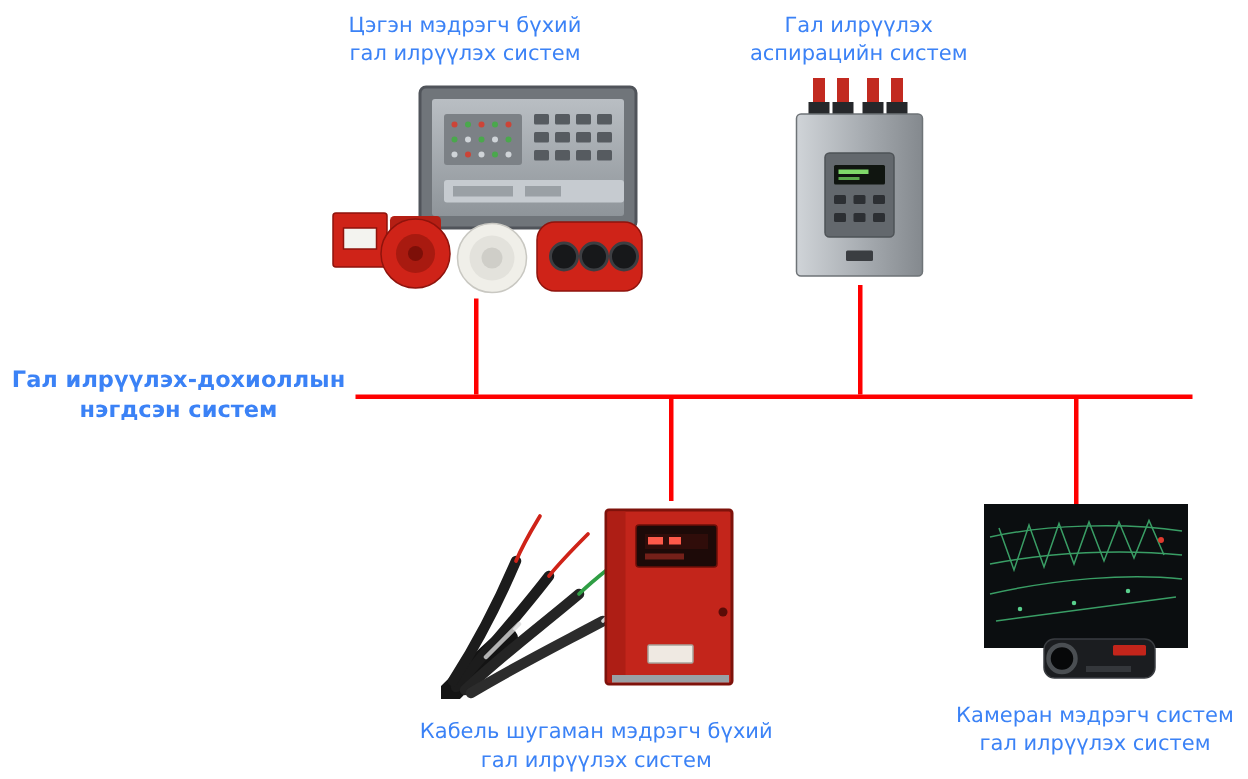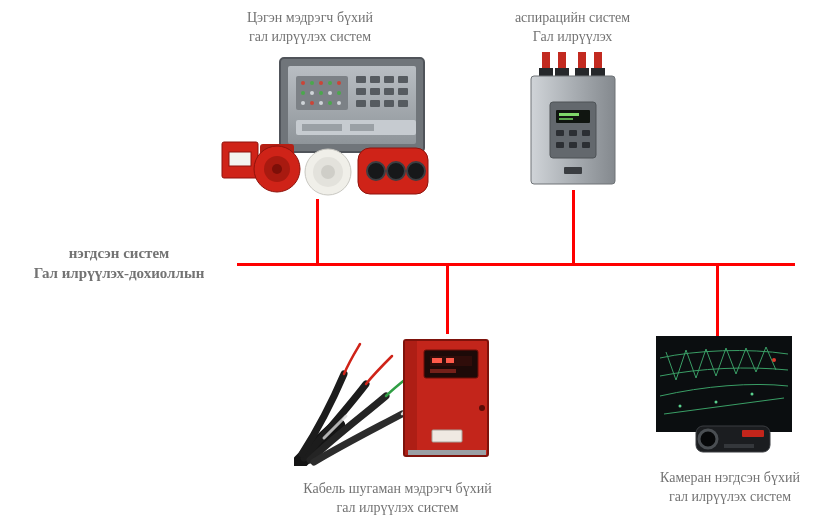--- a/index.html
+++ b/index.html
@@ -1,54 +1,54 @@
 <!DOCTYPE html>
 <html><head>
 <meta charset="utf-8">
 <style>
   html,body{margin:0;padding:0;background:#fff;}
   .canvas{
     position:relative;width:832px;height:519px;background:#ffffff;
     font-family:"DejaVu Sans","Liberation Sans",sans-serif;overflow:hidden;
   }
   .node-label{
-    position:absolute;color:#737373;font-size:14px;line-height:19px;text-align:center;font-family:Liberation Serif, serif;
+    position:absolute;color:#3b82f6;font-size:14px;line-height:19px;text-align:center;
   }
   .hub-label{font-weight:bold;font-size:15px;line-height:20px;}
   .line{position:absolute;background:#fe0000;}
   .img{position:absolute;}
   svg{display:block;}
 </style>
 </head>
 <body>
 
 <div class="canvas">
 
   <div class="node-label" style="left:205px;top:8px;width:210px;">
     <div>Цэгэн мэдрэгч бүхий</div>
     <div>гал илрүүлэх систем</div>
   </div>
 
   <div class="node-label" style="left:475px;top:8px;width:195px;">
+    <div>Гал илрүүлэх</div>
     <div>аспирацийн систем</div>
-    <div>Гал илрүүлэх</div>
   </div>
 
   <div class="node-label hub-label" style="left:2px;top:243px;width:234px;">
+    <div>Гал илрүүлэх-дохиоллын</div>
     <div>нэгдсэн  систем</div>
-    <div>Гал илрүүлэх-дохиоллын</div>
   </div>
 
   <div class="node-label" style="left:270px;top:479px;width:255px;">
     <div>Кабель шугаман мэдрэгч бүхий</div>
     <div>гал илрүүлэх систем</div>
   </div>
 
   <div class="node-label" style="left:632px;top:468px;width:196px;">
-    <div>Камеран нэгдсэн бүхий</div>
+    <div>Камеран мэдрэгч систем</div>
     <div>гал илрүүлэх систем</div>
   </div>
 
   <div class="line" style="left:237px;top:263px;width:558px;height:3px;"></div>
   <div class="line" style="left:316px;top:199px;width:3px;height:64px;"></div>
   <div class="line" style="left:572px;top:190px;width:3px;height:73px;"></div>
   <div class="line" style="left:446px;top:266px;width:3px;height:68px;"></div>
   <div class="line" style="left:716px;top:266px;width:3px;height:70px;"></div>
 
   <div class="img" style="left:220px;top:56px;width:212px;height:142px;">

